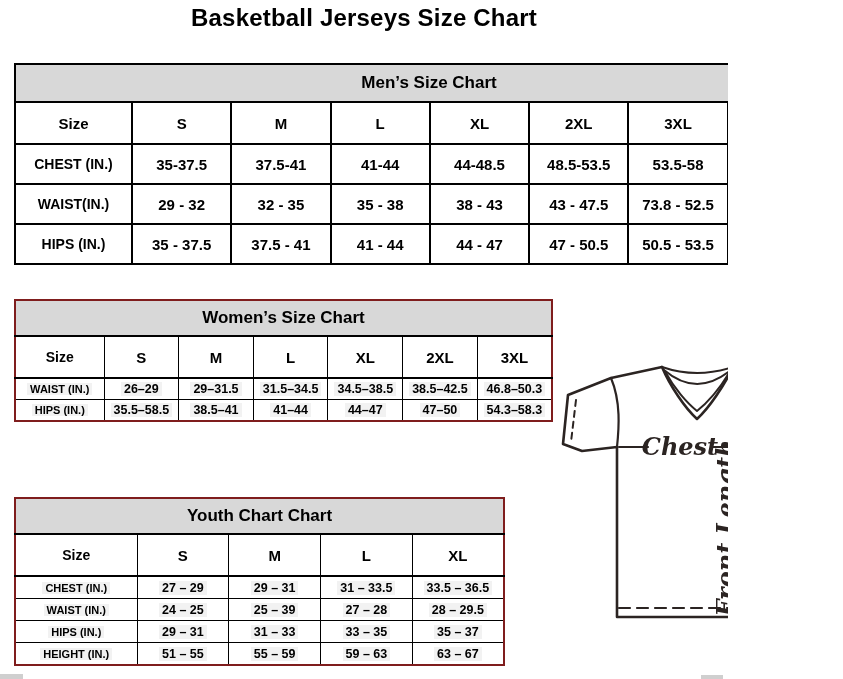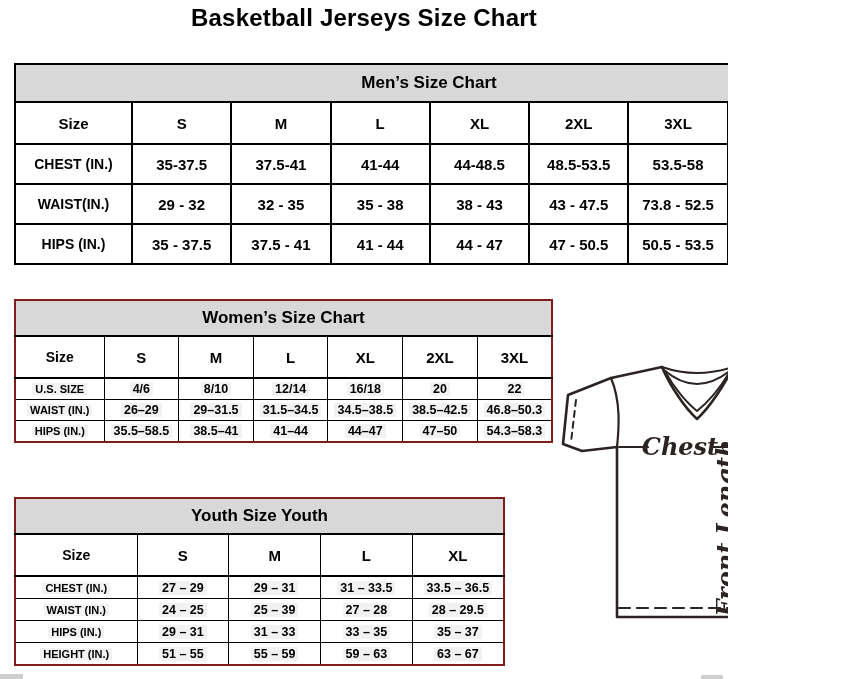--- a/index.html
+++ b/index.html
@@ -130,29 +130,20 @@
         <tr class="headrow">
           <td class="sizehead">Size</td>
           <td class="colhead">S</td>
           <td class="colhead">M</td>
           <td class="colhead">L</td>
           <td class="colhead">XL</td>
           <td class="colhead">2XL</td>
           <td class="colhead">3XL</td>
         </tr>
         <tr>
-          <td class="rowlabel"><span class="hl">U.S. SIZE</span></td>
-          <td class="val"><span class="hl">4/6</span></td>
-          <td class="val"><span class="hl">8/10</span></td>
-          <td class="val"><span class="hl">12/14</span></td>
-          <td class="val"><span class="hl">16/18</span></td>
-          <td class="val"><span class="hl">20</span></td>
-          <td class="val"><span class="hl">22</span></td>
-        </tr>
-        <tr>
           <td class="rowlabel"><span class="hl">WAIST (IN.)</span></td>
           <td class="val"><span class="hl">26–29</span></td>
           <td class="val"><span class="hl">29–31.5</span></td>
           <td class="val"><span class="hl">31.5–34.5</span></td>
           <td class="val"><span class="hl">34.5–38.5</span></td>
           <td class="val"><span class="hl">38.5–42.5</span></td>
           <td class="val"><span class="hl">46.8–50.3</span></td>
         </tr>
         <tr>
           <td class="rowlabel"><span class="hl">HIPS (IN.)</span></td>
@@ -169,21 +160,21 @@
   <table class="size-table youth">
     <colgroup>
         <col style="width:122px">
         <col>
         <col>
         <col>
         <col>
       </colgroup>
     <tbody>
         <tr>
-          <td colspan="5" class="band">Youth Size Youth</td>
+          <td colspan="5" class="band">Youth Chart Chart</td>
         </tr>
         <tr class="headrow">
           <td class="sizehead">Size</td>
           <td class="colhead">S</td>
           <td class="colhead">M</td>
           <td class="colhead">L</td>
           <td class="colhead">XL</td>
         </tr>
         <tr>
           <td class="rowlabel"><span class="hl">CHEST (IN.)</span></td>

